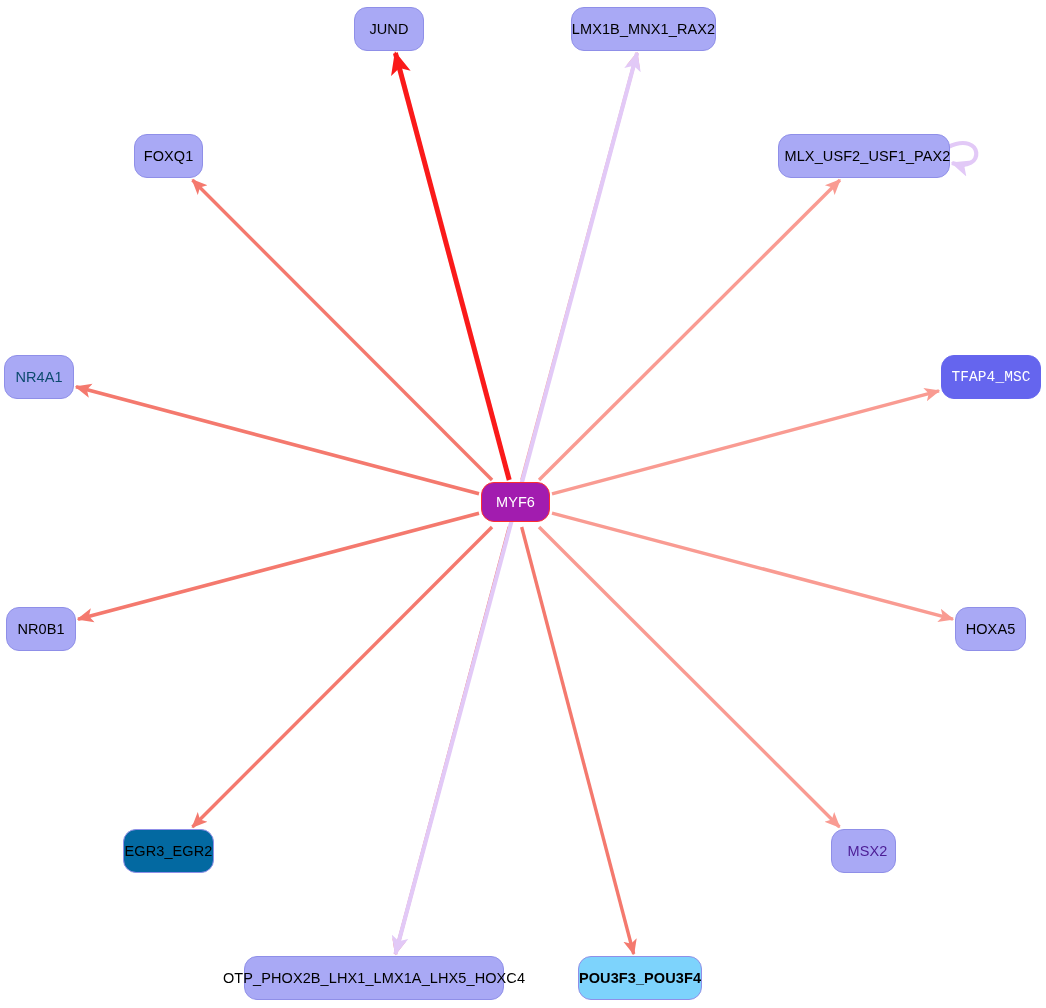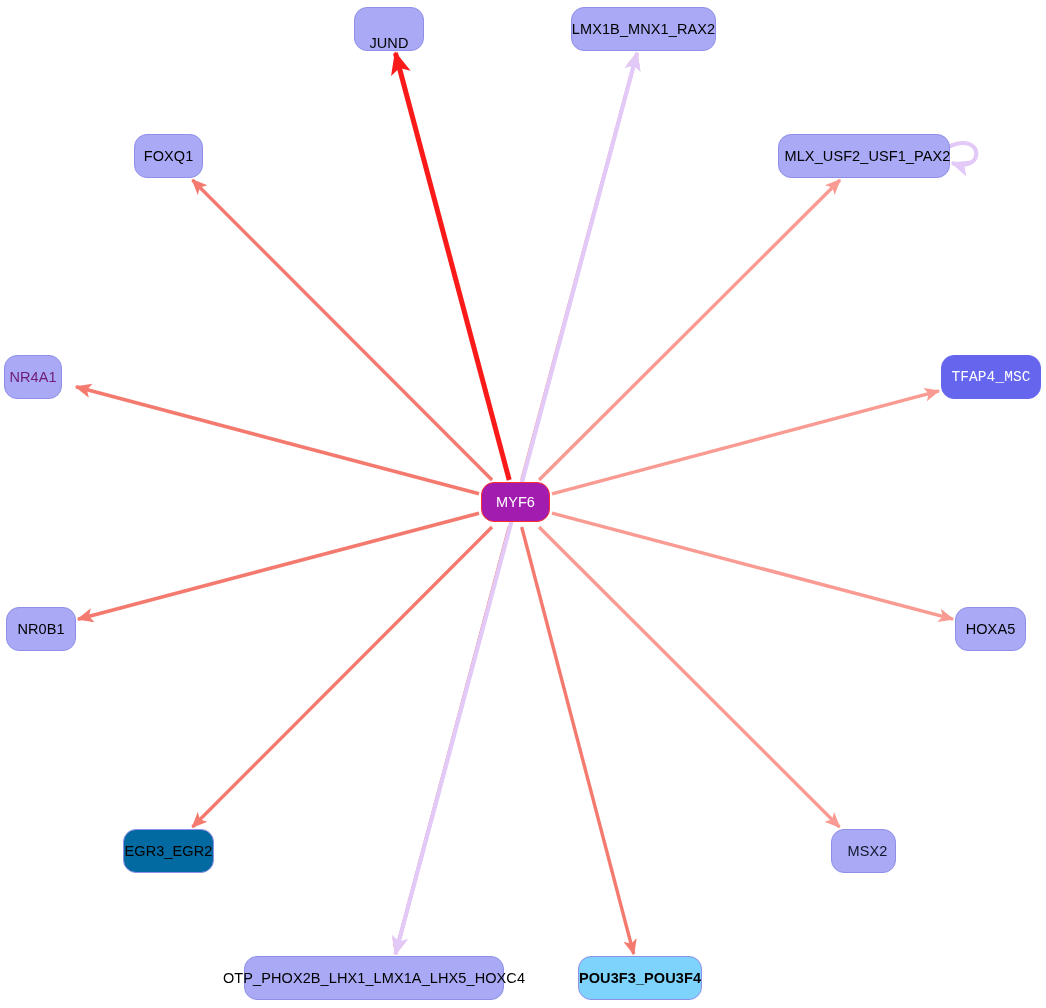--- a/index.html
+++ b/index.html
@@ -73,48 +73,48 @@
       <line x1="492.03381294964026" y1="527" x2="192.4654676258993" y2="827" stroke="#f4796e" stroke-width="3.4" stroke-linecap="butt" marker-end="url(#arrow-edge_salmon_strong)"></line>
       <line x1="539.0338129496403" y1="527" x2="839.4654676258992" y2="827" stroke="#f99b92" stroke-width="3.4" stroke-linecap="butt" marker-end="url(#arrow-edge_salmon)"></line>
       <line x1="509.2349841938883" y1="527" x2="395.3983140147524" y2="954" stroke="#f4796e" stroke-width="3.4" stroke-linecap="butt" marker-end="url(#arrow-edge_salmon_strong)"></line>
       <line x1="521.6659641728135" y1="527" x2="633.7028451001054" y2="954" stroke="#f4796e" stroke-width="3.4" stroke-linecap="butt" marker-end="url(#arrow-edge_salmon_strong)"></line>
       <line x1="395.43624868282404" y1="954" x2="637.063751317176" y2="53" stroke="#e2c9f7" stroke-width="4.2" stroke-linecap="butt" marker-end="url(#arrow-edge_lavender)" marker-start="url(#arrow-edge_lavender)"></line>
       <path d="M 948 147 C 984 130, 986 174, 952 163" fill="none" stroke="#e2c9f7" stroke-width="4.2" marker-end="url(#arrow-edge_lavender)"></path>
     </svg>
 <div class="gene-node" style="left: 481px; top: 482px; width: 69px; height: 40px; background: #a21caf; color: rgb(255, 255, 255); border: 1px solid rgb(252, 47, 47);">
       <span class="gene-label">MYF6</span>
     </div>
-    <div class="gene-node" style="left: 354px; top: 7px; width: 70px; height: 44px; background: rgb(169, 169, 245); color: rgb(0, 0, 0); border: 1px solid rgb(143, 143, 232); align-items: flex-end;">
+    <div class="gene-node" style="left: 354px; top: 7px; width: 70px; height: 44px; background: rgb(169, 169, 245); color: rgb(0, 0, 0); border: 1px solid rgb(143, 143, 232);">
       <span class="gene-label">JUND</span>
     </div>
     <div class="gene-node" style="left: 571px; top: 7px; width: 145px; height: 44px; background: rgb(169, 169, 245); color: rgb(0, 0, 0); border: 1px solid rgb(143, 143, 232);">
       <span class="gene-label">LMX1B_MNX1_RAX2</span>
     </div>
     <div class="gene-node" style="left: 134px; top: 134px; width: 69px; height: 44px; background: rgb(169, 169, 245); color: rgb(0, 0, 0); border: 1px solid rgb(143, 143, 232);">
       <span class="gene-label">FOXQ1</span>
     </div>
     <div class="gene-node" style="left: 778px; top: 134px; width: 172px; height: 44px; background: rgb(169, 169, 245); color: rgb(0, 0, 0); border: 1px solid rgb(143, 143, 232); padding-left: 7px;">
       <span class="gene-label">MLX_USF2_USF1_PAX2</span>
     </div>
-    <div class="gene-node" style="left: 4px; top: 355px; width: 58px; height: 44px; background: rgb(169, 169, 245); color: #701a75; border: 1px solid rgb(143, 143, 232);">
+    <div class="gene-node" style="left: 4px; top: 355px; width: 70px; height: 44px; background: rgb(169, 169, 245); color: #0c4a6e; border: 1px solid rgb(143, 143, 232);">
       <span class="gene-label">NR4A1</span>
     </div>
     <div class="gene-node" style="left: 941px; top: 355px; width: 100px; height: 44px; background: rgb(101, 101, 238); color: rgb(255, 255, 255); border: 1px solid rgb(101, 101, 238); font-family: Liberation Mono, monospace;">
       <span class="gene-label">TFAP4_MSC</span>
     </div>
     <div class="gene-node" style="left: 6px; top: 607px; width: 70px; height: 44px; background: rgb(169, 169, 245); color: rgb(0, 0, 0); border: 1px solid rgb(143, 143, 232);">
       <span class="gene-label">NR0B1</span>
     </div>
     <div class="gene-node" style="left: 955px; top: 607px; width: 71px; height: 44px; background: rgb(169, 169, 245); color: rgb(0, 0, 0); border: 1px solid rgb(143, 143, 232);">
       <span class="gene-label">HOXA5</span>
     </div>
     <div class="gene-node" style="left: 123px; top: 829px; width: 91px; height: 44px; background: #0369a1; color: rgb(0, 0, 0); border: 1px solid rgb(143, 143, 232);">
       <span class="gene-label">EGR3_EGR2</span>
     </div>
-    <div class="gene-node" style="left: 831px; top: 829px; width: 65px; height: 44px; background: rgb(169, 169, 245); color: #0f172a; border: 1px solid rgb(143, 143, 232); padding-left: 8px;">
+    <div class="gene-node" style="left: 831px; top: 829px; width: 65px; height: 44px; background: rgb(169, 169, 245); color: #4c1d95; border: 1px solid rgb(143, 143, 232); padding-left: 8px;">
       <span class="gene-label">MSX2</span>
     </div>
     <div class="gene-node" style="left: 244px; top: 956px; width: 260px; height: 44px; background: rgb(169, 169, 245); color: rgb(0, 0, 0); border: 1px solid rgb(143, 143, 232);">
       <span class="gene-label">OTP_PHOX2B_LHX1_LMX1A_LHX5_HOXC4</span>
     </div>
     <div class="gene-node" style="left: 578px; top: 956px; width: 124px; height: 44px; background: #7dd3fc; color: rgb(0, 0, 0); border: 1px solid rgb(143, 143, 232); font-weight: bold;">
       <span class="gene-label">POU3F3_POU3F4</span>
     </div>
   </div>
 

